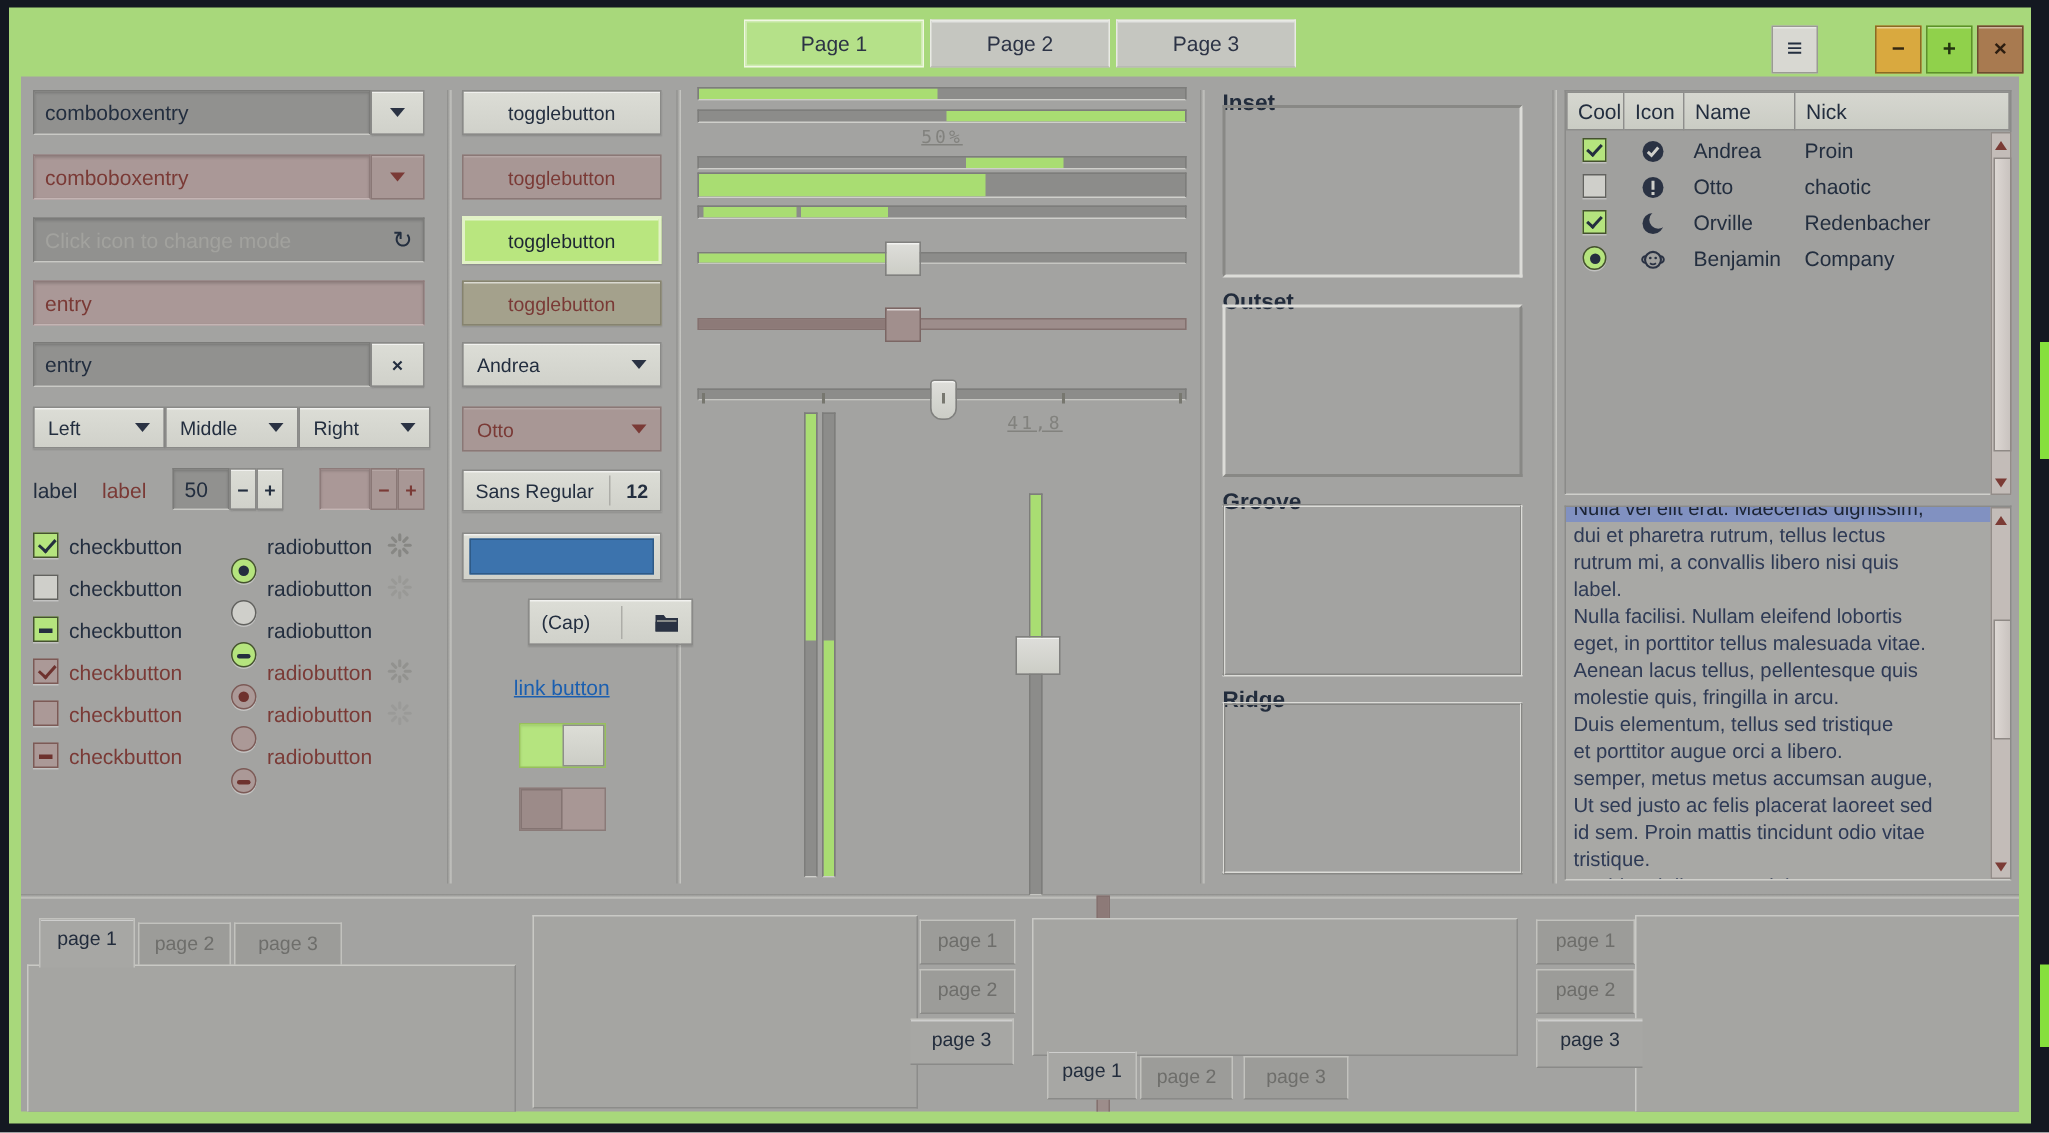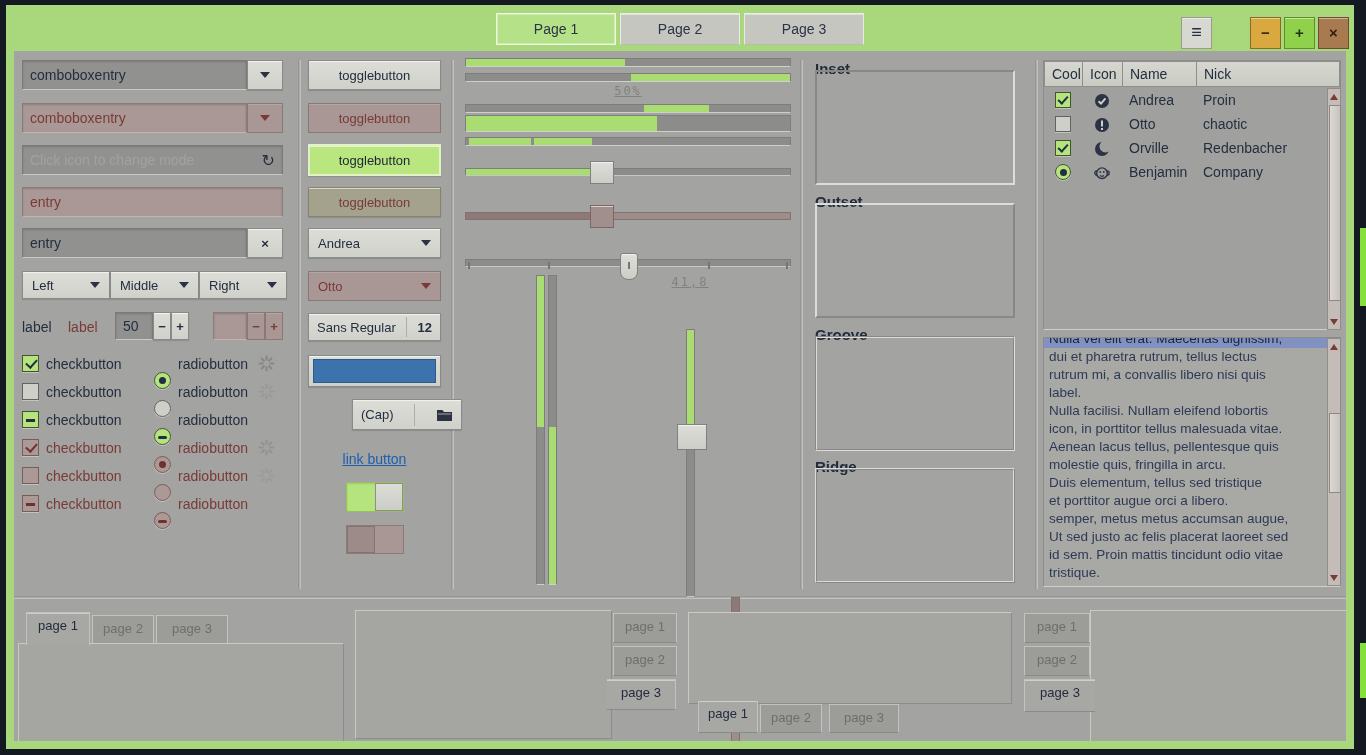--- a/index.html
+++ b/index.html
@@ -469,21 +469,21 @@
       </div>
 
       <div class="a tview" style="left:1029px;top:286px;width:298px;height:250px;">
         <div style="height:10px;overflow:hidden;">
           <div class="tline selline" style="margin-top:-8px;">Nulla vel elit erat. Maecenas dignissim,</div>
         </div>
         <div class="tline">dui et pharetra rutrum, tellus lectus</div>
         <div class="tline">rutrum mi, a convallis libero nisi quis</div>
         <div class="tline">label.</div>
         <div class="tline">Nulla facilisi. Nullam eleifend lobortis</div>
-        <div class="tline">icon, in porttitor tellus malesuada vitae.</div>
+        <div class="tline">eget, in porttitor tellus malesuada vitae.</div>
         <div class="tline">Aenean lacus tellus, pellentesque quis</div>
         <div class="tline">molestie quis, fringilla in arcu.</div>
         <div class="tline">Duis elementum, tellus sed tristique</div>
         <div class="tline">et porttitor augue orci a libero.</div>
         <div class="tline">semper, metus metus accumsan augue,</div>
         <div class="tline">Ut sed justo ac felis placerat laoreet sed</div>
         <div class="tline">id sem. Proin mattis tincidunt odio vitae</div>
         <div class="tline">tristique.</div>
         <div class="tline">Morbi sed diam eget dolor posuere</div>
 

